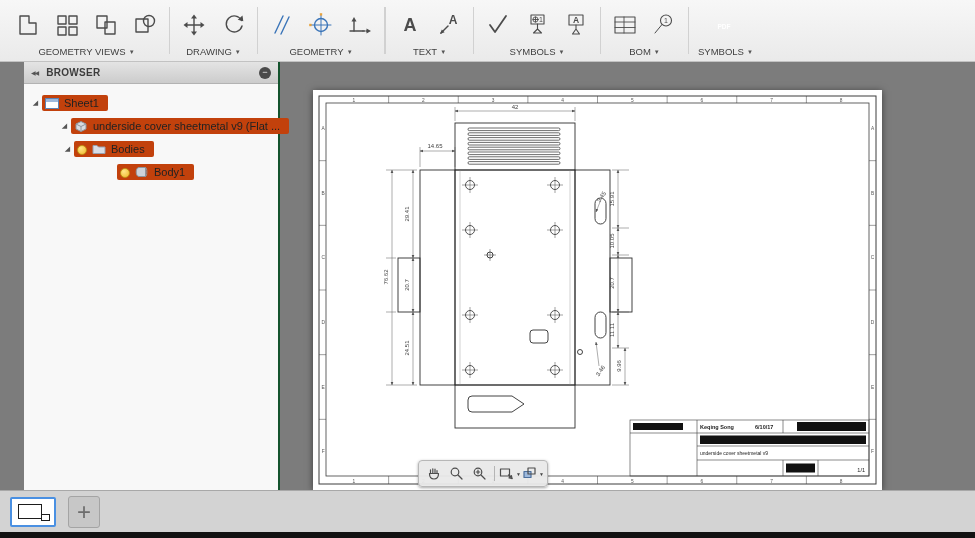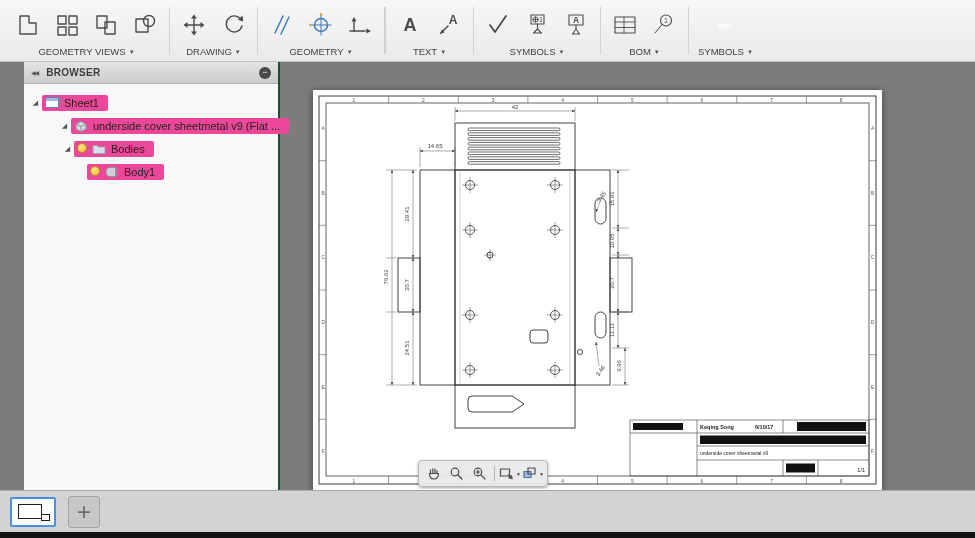--- a/index.html
+++ b/index.html
@@ -31,21 +31,21 @@
            border-right:2px solid #14532d;box-sizing:border-box;margin-left:24px;}
   #browser-header{height:21px;background:linear-gradient(#e4e4e4,#cccccc);border-bottom:1px solid #b3b3b3;
                   display:flex;align-items:center;padding:0 7px;gap:8px;}
   .collapse{font-size:6px;color:#555;letter-spacing:-1px;}
   #browser-title{font-size:10px;font-weight:bold;color:#3c3c3c;letter-spacing:.3px;flex:1;}
   .min-circle{width:12px;height:12px;border-radius:50%;background:#4a4a4a;color:#f0f0f0;font-size:9px;
               line-height:11px;text-align:center;}
   .tree{padding-top:7px;}
   .row{height:23px;display:flex;align-items:center;font-size:11px;color:#222;}
   .tri{width:13px;font-size:7px;color:#555;text-align:center;flex:none;}
-  .pill{display:inline-flex;align-items:flex-start;gap:5px;background:#ec4899;border-radius:2px;padding:2px 9px 2px 3px;white-space:nowrap;}
+  .pill{display:inline-flex;align-items:flex-end;gap:5px;background:#c2410c;border-radius:2px;padding:2px 9px 2px 3px;white-space:nowrap;}
   .sheet-ic{width:14px;height:11px;border:1px solid #5b83b5;background:linear-gradient(#9db9dd 0 3px,#fff 3px);box-sizing:border-box;}
   .bulb{width:10px;height:10px;border-radius:50%;background:radial-gradient(circle at 35% 30%,#ffe687,#f1b92c);border:1px solid #bf9417;box-sizing:border-box;flex:none;}
   .mini{width:14px;height:12px;flex:none;}
 
   
   #canvas{position:absolute;left:300px;top:62px;right:0;bottom:48px;background:#7c7c7c;overflow:hidden;}
   #sheet{position:absolute;left:13px;top:28px;width:569px;height:400px;background:#fff;
          box-shadow:0 1px 7px rgba(0,0,0,.5);}
   #sheet svg{display:block;width:100%;height:100%;}
   #zones text{font-size:4.8px;fill:#555;text-anchor:middle;}
@@ -297,21 +297,21 @@
       <div class="row" style="padding-left:37px">
         <span class="tri">◢</span>
         <span class="pill">
           <span class="bulb"></span>
           <svg class="mini" viewBox="0 0 14 12">
             <path d="M1 2.5h4l1.5 1.5H13v6.5H1z" fill="#d8dde6" stroke="#97a1b0" stroke-width="1"></path>
             </svg>
           <span>Bodies</span>
         </span>
       </div>
-      <div class="row" style="padding-left:63px">
+      <div class="row" style="padding-left:93px">
         <span class="pill">
           <span class="bulb"></span>
           <svg class="mini" viewBox="0 0 14 12">
             <path d="M4 1.5c-1.8 0-2.8 2-2.8 4.5s1 4.5 2.8 4.5h6.5V1.5z" fill="#cdd2d8" stroke="#8d949c" stroke-width="1"></path>
             <path d="M10.5 1.5c1.8 0 1.8 9 0 9" fill="none" stroke="#8d949c" stroke-width="1"></path>
             </svg>
           <span>Body1</span>
         </span>
       </div>
     </div>

